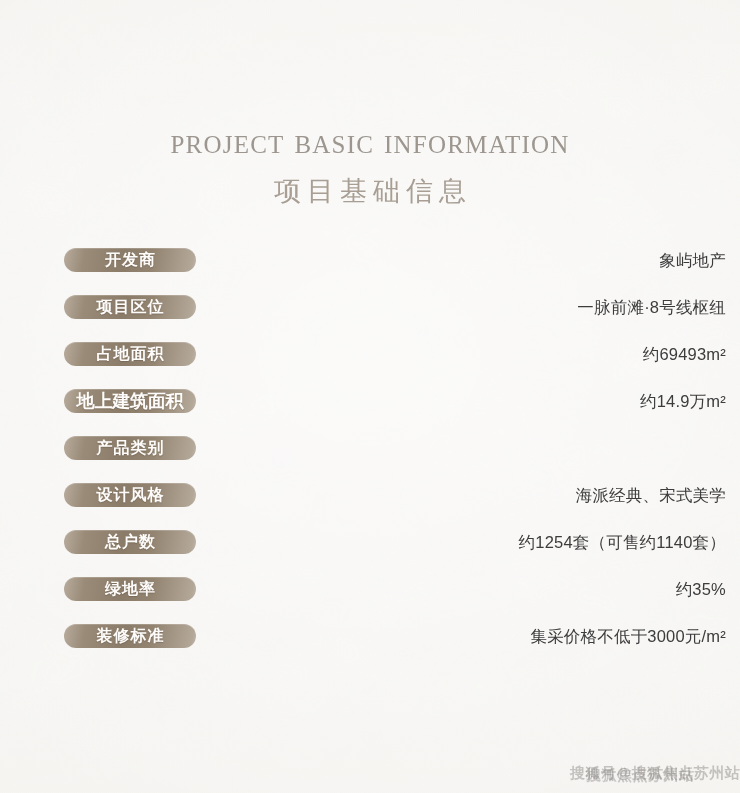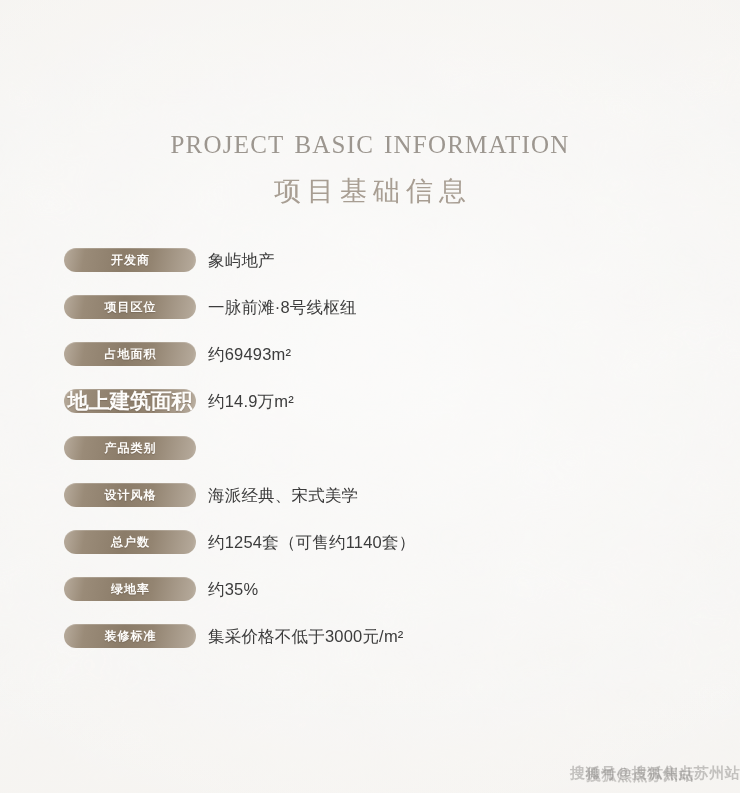--- a/index.html
+++ b/index.html
@@ -102,44 +102,45 @@
         #b3a798 96%,
         #c2b8aa 100%);
     box-shadow: inset 0 1px 0 rgba(255,255,255,0.18);
     display: flex;
     align-items: center;
     justify-content: center;
     overflow: hidden;
   }
   .badge-label {
     font-family: "Liberation Serif", "DejaVu Serif", serif;
-    font-size: 12px;
+    font-size: 16px;
     line-height: 18px;
     font-weight: 700;
     color: #fdfcfa;
     letter-spacing: 1px;
     text-indent: 1px;
     white-space: nowrap;
     text-shadow: 0 1px 1px rgba(80,66,52,0.32);
   }
   .badge-label.narrow {
     letter-spacing: -0.2px;
     text-indent: 0;
-    font-size: 21px;
+    font-size: 18px;
   }
   .value {
     flex: 1 1 auto;
     margin-left: 12px;
     padding-right: 14px;
     font-family: "Liberation Sans", "DejaVu Sans", sans-serif;
     font-size: 16.5px;
     line-height: 24px;
     color: #3c3c3c;
     letter-spacing: 0.2px;
     white-space: nowrap;
+    text-align: right;
   }
 
   
   .watermark {
     position: absolute;
     font-family: "Liberation Sans", "DejaVu Sans", sans-serif;
     font-size: 15px;
     line-height: 18px;
     font-weight: 700;
     color: rgba(120,118,115,0.40);

